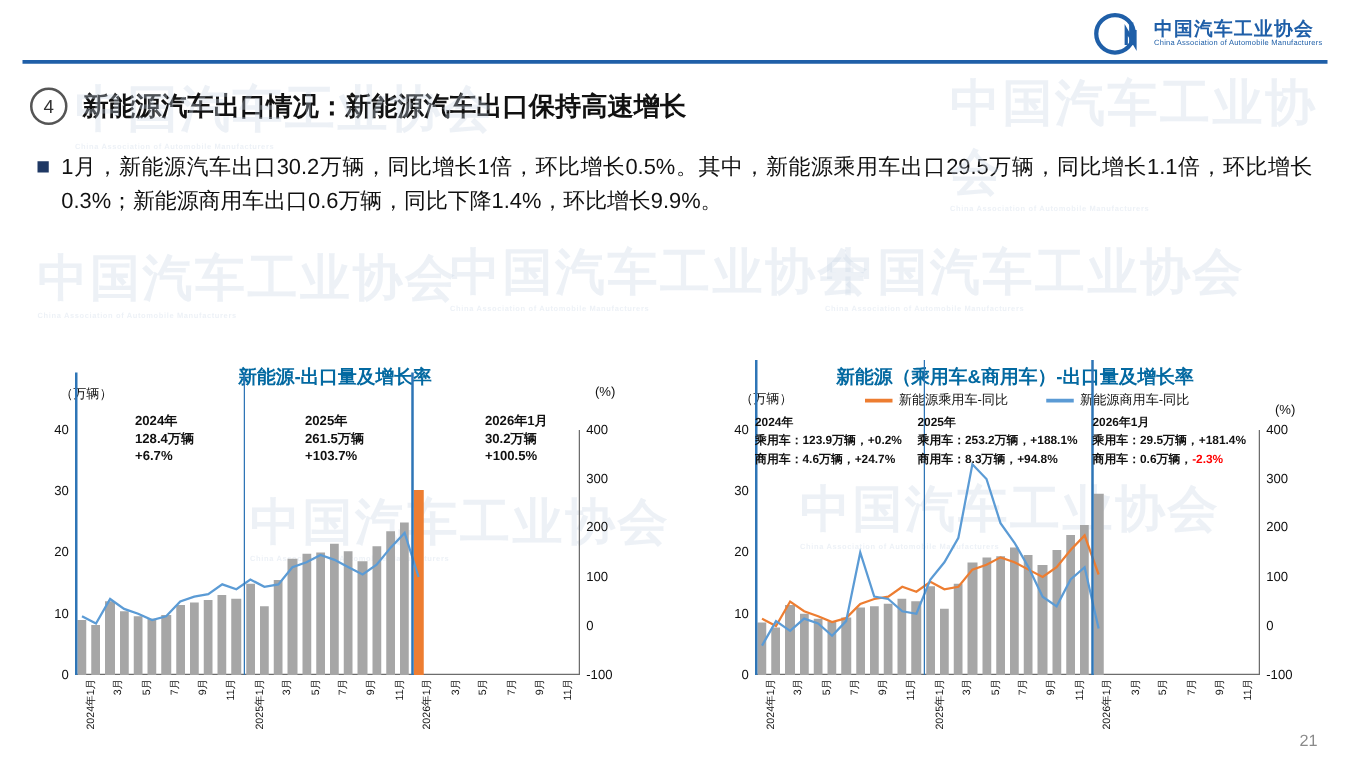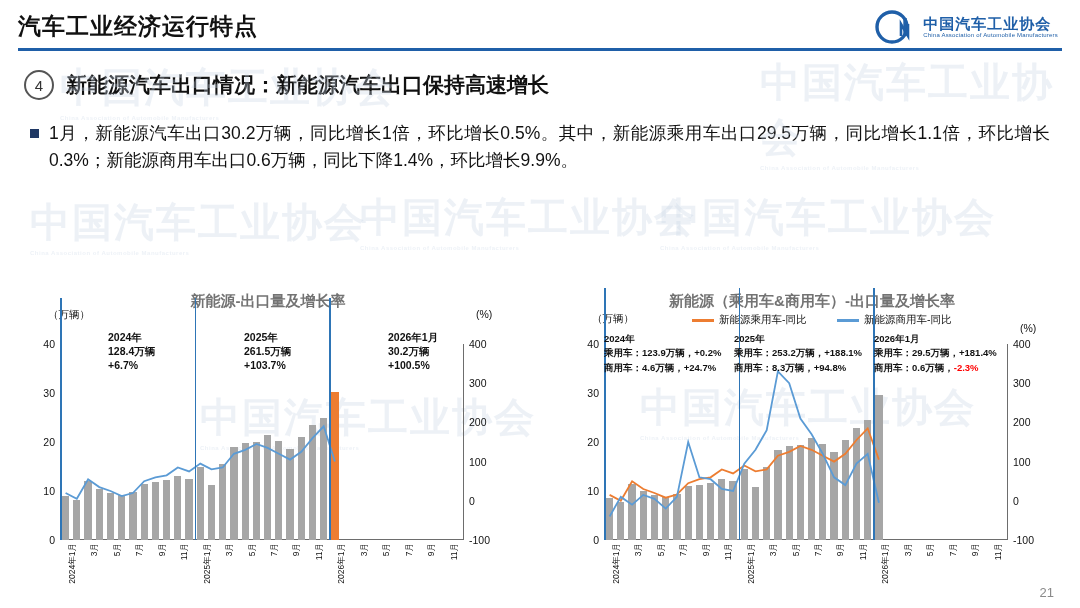--- a/index.html
+++ b/index.html
@@ -55,21 +55,21 @@
     font-weight:bold;user-select:none;
   }
   .wm .wm-c{font-size:40px;letter-spacing:2px;}
   .wm .wm-s{font-size:6px;letter-spacing:.5px;}
   
   .panel{position:absolute;top:282px;width:520px;height:320px;}
   #panel-left{left:8px;}
   #panel-right{left:552px;}
   .ch-title{
     position:absolute;top:10px;width:100%;text-align:center;
-    font-size:15px;font-weight:bold;color:#737373;
+    font-size:15px;font-weight:bold;color:#0369a1;
   }
   .ax-unit-l{position:absolute;font-size:10.5px;color:#111;}
   .ax-unit-r{position:absolute;font-size:10.5px;color:#111;}
   .plot{
     position:absolute;left:52px;top:62px;width:404px;height:196px;
   }
   .plot.right{left:52px;width:404px;}
   .axis-line{position:absolute;background:#6d6d6d;}
   .ytick{
     position:absolute;right:100%;margin-right:5px;font-size:10.5px;color:#111;
@@ -93,21 +93,20 @@
   .lg-label{white-space:nowrap;}
   .statbox{position:absolute;font-size:9.5px;line-height:1.5;color:#111;font-weight:bold;white-space:pre;}
   .statbox .neg{color:#ff0000;}
   #pagenum{position:absolute;right:26px;bottom:8px;font-size:13px;color:#8a8a8a;}
   svg{display:block;overflow:visible;}
 </style>
 </head>
 <body>
 
 <div id="header">
-  <div id="header-title">汽车工业经济运行特点</div>
   <div id="header-rule"></div>
   <div id="logo-wrap">
     <div id="logo-mark">
       <svg width="40" height="36" viewBox="0 0 40 36">
         <circle cx="17" cy="18" r="15" fill="none" stroke="#1f5fa8" stroke-width="3.4"></circle>
         <path d="M30 9 L30 27" stroke="#1f5fa8" stroke-width="3.4" fill="none"></path>
         <path d="M26 27 L26 15 L33 27 L33 15" stroke="#1f5fa8" stroke-width="2.6" fill="none"></path>
         <rect x="24" y="5" width="16" height="26" fill="#ffffff" opacity="0"></rect>
       </svg>
     </div>

